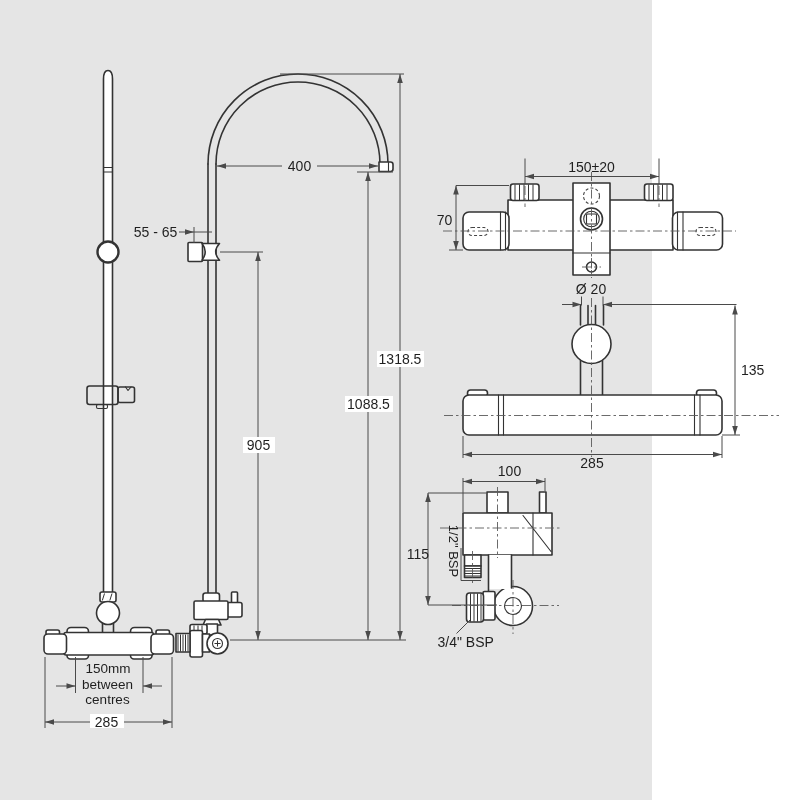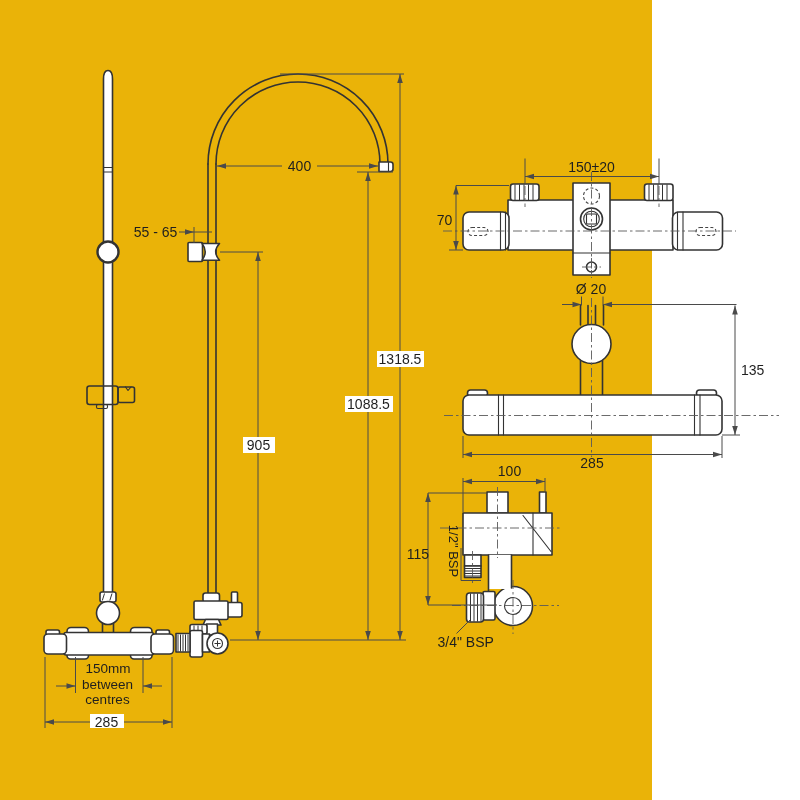--- a/index.html
+++ b/index.html
@@ -1,16 +1,16 @@
 <!DOCTYPE html>
 <html><head>
 <meta charset="utf-8">
 <style>
   html,body { margin:0; padding:0; background:#ffffff; }
-  .stage { width:652px; height:800px; background:#eab308; position:relative; }
+  .stage { width:652px; height:800px; background:#e5e5e5; position:relative; }
   svg { display:block; }
   .p  { stroke:#333; stroke-width:1.6; fill:none; stroke-linecap:round; stroke-linejoin:round; }
   .pw { stroke:#333; stroke-width:1.6; fill:#fff; stroke-linecap:round; stroke-linejoin:round; }
   .thin { stroke-width:1.1; }
   .ring { stroke-width:2.4; }
   .d  { stroke:#4a4a4a; stroke-width:1; fill:none; }
   .cl { stroke:#5a5a5a; stroke-width:0.9; fill:none; stroke-dasharray:9 3 2.5 3; }
   .dash { stroke:#444; stroke-width:1.1; fill:none; stroke-dasharray:3 2.2; }
   .rib { stroke:#333; stroke-width:1; fill:none; }
   .hatch { stroke:#333; stroke-width:1; fill:none; }

